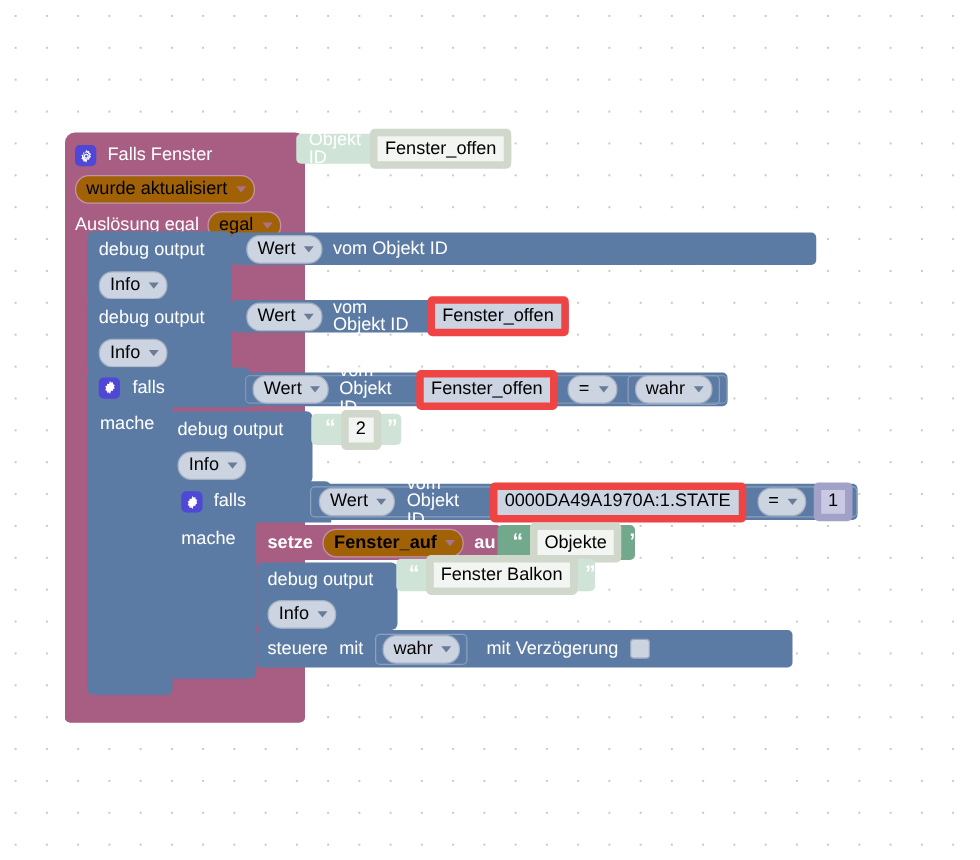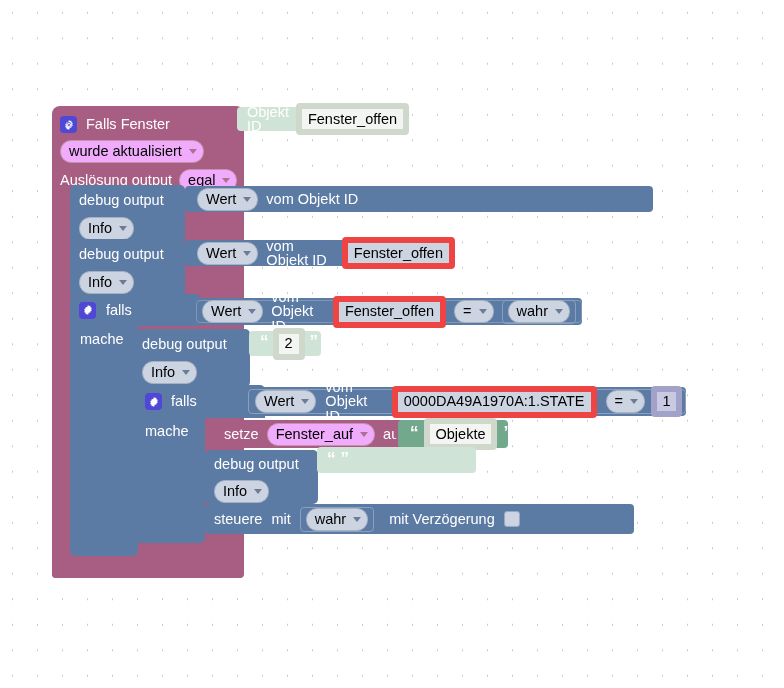--- a/index.html
+++ b/index.html
@@ -67,21 +67,21 @@
     line-height: 1;
   }
   .dd .arw {
     width: 0; height: 0;
     border-left: 4px solid transparent;
     border-right: 4px solid transparent;
     border-top: 5px solid #6b7d96;
   }
   
   .dd.mv {
-    background: #f0abfc;
+    background: #a16207;
     border-color: #c294ab;
   }
   .dd.mv .arw { border-top-color: #a9738d; }
 
   
   .gear {
     width: 17px; height: 17px;
     border-radius: 4px;
     background: #4f47d6;
     display: inline-flex;
@@ -224,23 +224,23 @@
   #num1-block {
     display:inline-flex; align-items:center; justify-content:center;
     width: 25px; height: 25px;
     background: #8e8fc4; border-radius: 4px;
   }
   #num1-block .field { height:19px; padding:0 5px; background:#c9c9e4; border-color:#a2a2c9; }
   #if2-mache { left: 145px; top: 424px; }
 
   
   #setze {
-    left: 215px; top: 420px; width: 196px; height: 28px;
+    left: 205px; top: 420px; width: 196px; height: 28px;
     background: #a85d82; border-radius: 4px;
-    display:flex; align-items:center; gap:8px; padding-left: 9px;
+    display:flex; align-items:center; gap:8px; padding-left: 9px; font-weight: bold;
   }
   #setze-val {
     left: 398px; top: 420px; width: 110px; height: 28px;
     background: #72a98c; border-radius: 4px;
     display:flex; align-items:center; gap:6px; padding-left: 12px;
   }
   #setze-socket {
     left: 396px; top: 425px; width: 7px; height: 15px;
     background: #a85d82; border-radius: 3px 0 0 3px;
   }
@@ -289,21 +289,21 @@
       </span>
       <span class="lbl">Falls Fenster</span>
     </div>
     <div class="row" id="evt-row-2">
       <span class="dd mv">
         <span>wurde aktualisiert</span>
         <span class="arw"></span>
       </span>
     </div>
     <div class="row" id="evt-row-3">
-      <span class="lbl">Auslösung output</span>
+      <span class="lbl">Auslösung egal</span>
       <span class="dd mv">
         <span>egal</span>
         <span class="arw"></span>
       </span>
     </div>
   </div>
 </div>
 <div class="blk" id="evt-foot"></div>
 <div class="blk" id="objid-socket"></div>
 
@@ -452,20 +452,21 @@
   <div class="row" style="padding-left:9px;height:26px;">
     <span class="dd">
       <span>Info</span>
       <span class="arw"></span>
     </span>
   </div>
 </div>
 <div class="blk" id="dbg4-socket"></div>
 <div class="blk" id="dbg4-val">
   <span class="q">“</span>
+  <span class="field white">Fenster Balkon</span>
   <span class="q">”</span>
 </div>
 
 <div class="blk" id="steuere">
   <span class="lbl">steuere</span>
   <span class="lbl">mit</span>
   <span id="steuere-wahr-wrap">
     <span class="dd">
       <span>wahr</span>
       <span class="arw"></span>

